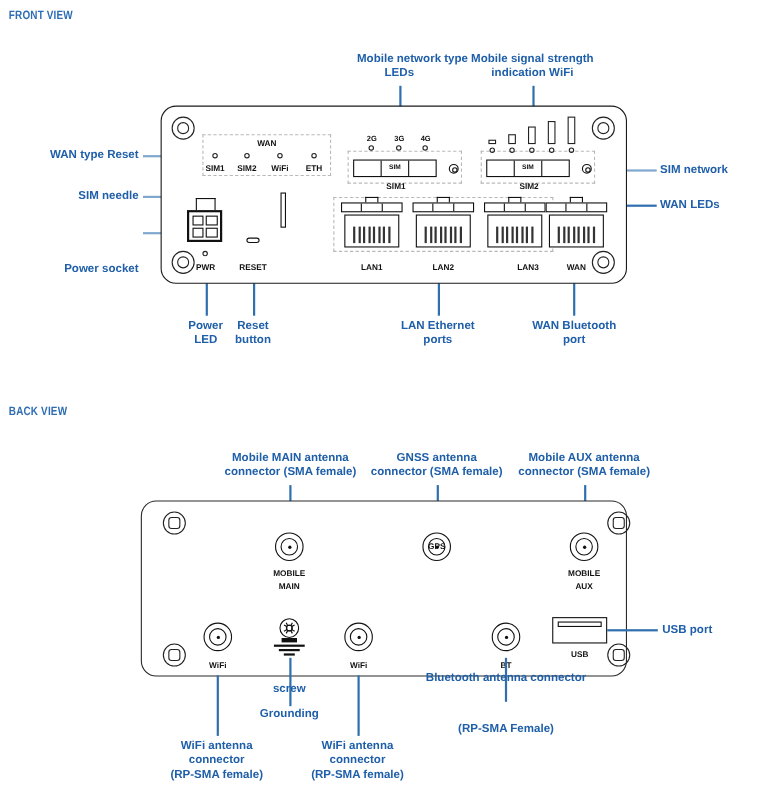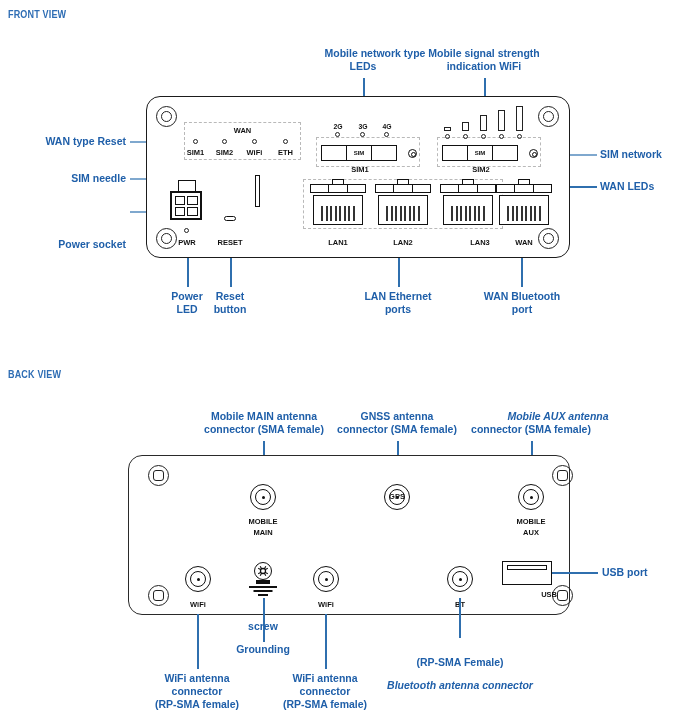--- a/index.html
+++ b/index.html
@@ -330,21 +330,21 @@
 <div class="abs section-title" style="left:8px;top:368px;">BACK VIEW</div>
 
 <div class="abs callout c" style="left:185px;top:410px;width:158px;">Mobile MAIN antenna</div>
 <div class="abs callout c" style="left:180px;top:423px;width:168px;">connector (SMA female)</div>
 <div class="lead-v" style="left:263px;top:441px;height:48px;"></div>
 
 <div class="abs callout c" style="left:322px;top:410px;width:150px;">GNSS antenna</div>
 <div class="abs callout c" style="left:317px;top:423px;width:160px;">connector (SMA female)</div>
 <div class="lead-v" style="left:397px;top:441px;height:48px;"></div>
 
-<div class="abs callout c" style="left:482px;top:410px;width:152px;font-style:italic;">Mobile AUX antenna</div>
+<div class="abs callout c" style="left:455px;top:410px;width:152px;">Mobile AUX antenna</div>
 <div class="abs callout c" style="left:450px;top:423px;width:162px;">connector (SMA female)</div>
 <div class="lead-v" style="left:531px;top:441px;height:48px;"></div>
 
 <div class="chassis back" style="left:128px;top:455px;width:442px;height:160px;"></div>
 
 <div class="mount hex" style="left:148px;top:465px;"></div>
 <div class="mount hex" style="left:552px;top:465px;"></div>
 <div class="mount hex" style="left:148px;top:585px;"></div>
 <div class="mount hex" style="left:552px;top:585px;"></div>
 
@@ -377,33 +377,33 @@
   <i style="top:8px;width:10px;"></i>
 </div>
 
 <div class="sma" style="left:313px;top:566px;"></div>
 <div class="abs silk" style="left:296px;top:600px;width:60px;">WiFi</div>
 
 <div class="sma" style="left:447px;top:566px;"></div>
 <div class="abs silk" style="left:430px;top:600px;width:60px;">BT</div>
 
 <div class="usb" style="left:502px;top:561px;width:50px;height:24px;"></div>
-<div class="abs silk" style="left:497px;top:590px;width:60px;text-align:right;">USB</div>
+<div class="abs silk" style="left:497px;top:590px;width:60px;">USB</div>
 <div class="lead-h" style="left:552px;top:572px;width:46px;"></div>
 <div class="abs callout l" style="left:602px;top:566px;width:80px;">USB port</div>
 
 <div class="lead-v" style="left:197px;top:614px;height:55px;"></div>
 <div class="abs callout c" style="left:138px;top:672px;width:118px;">WiFi antenna</div>
 <div class="abs callout c" style="left:138px;top:685px;width:118px;">connector</div>
 <div class="abs callout c" style="left:131px;top:698px;width:132px;">(RP-SMA female)</div>
 
 <div class="lead-v" style="left:263px;top:598px;height:44px;"></div>
 <div class="abs callout c" style="left:215px;top:643px;width:96px;">Grounding</div>
 <div class="abs callout c" style="left:215px;top:620px;width:96px;">screw</div>
 
 <div class="lead-v" style="left:325px;top:614px;height:55px;"></div>
 <div class="abs callout c" style="left:266px;top:672px;width:118px;">WiFi antenna</div>
 <div class="abs callout c" style="left:266px;top:685px;width:118px;">connector</div>
 <div class="abs callout c" style="left:259px;top:698px;width:132px;">(RP-SMA female)</div>
 
 <div class="lead-v" style="left:459px;top:598px;height:40px;"></div>
-<div class="abs callout c" style="left:382px;top:679px;width:156px;font-style:italic;">Bluetooth antenna connector</div>
+<div class="abs callout c" style="left:382px;top:610px;width:156px;">Bluetooth antenna connector</div>
 <div class="abs callout c" style="left:382px;top:656px;width:156px;">(RP-SMA Female)</div>
 
 </body></html>

